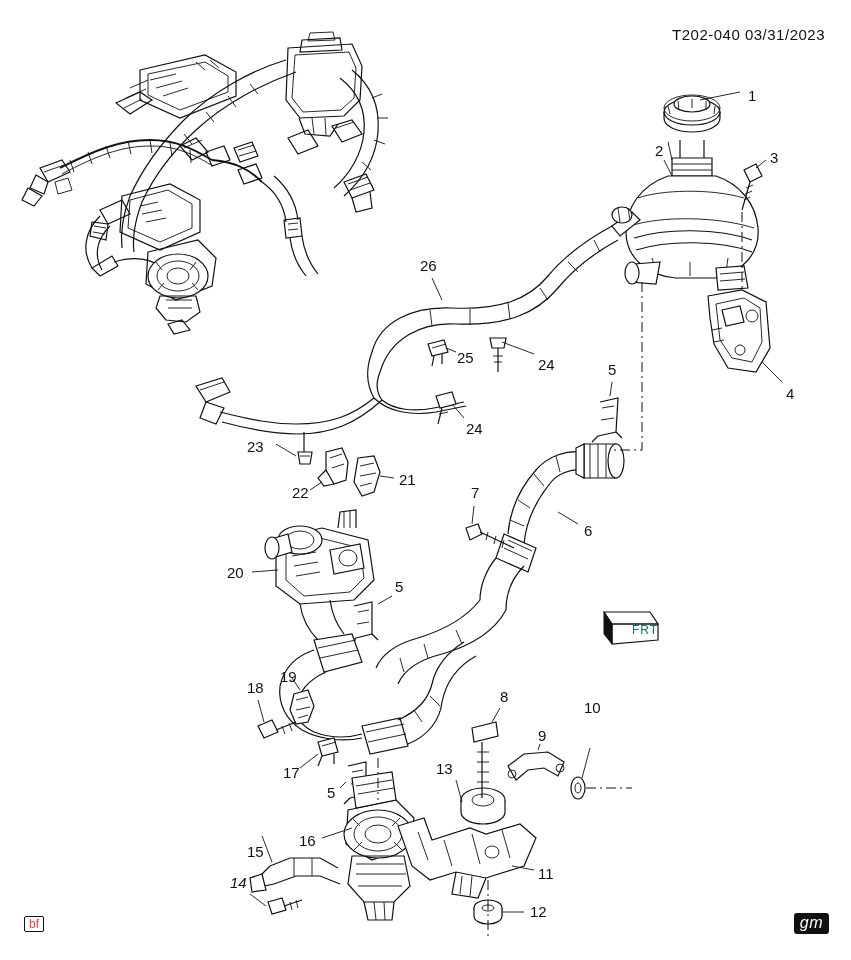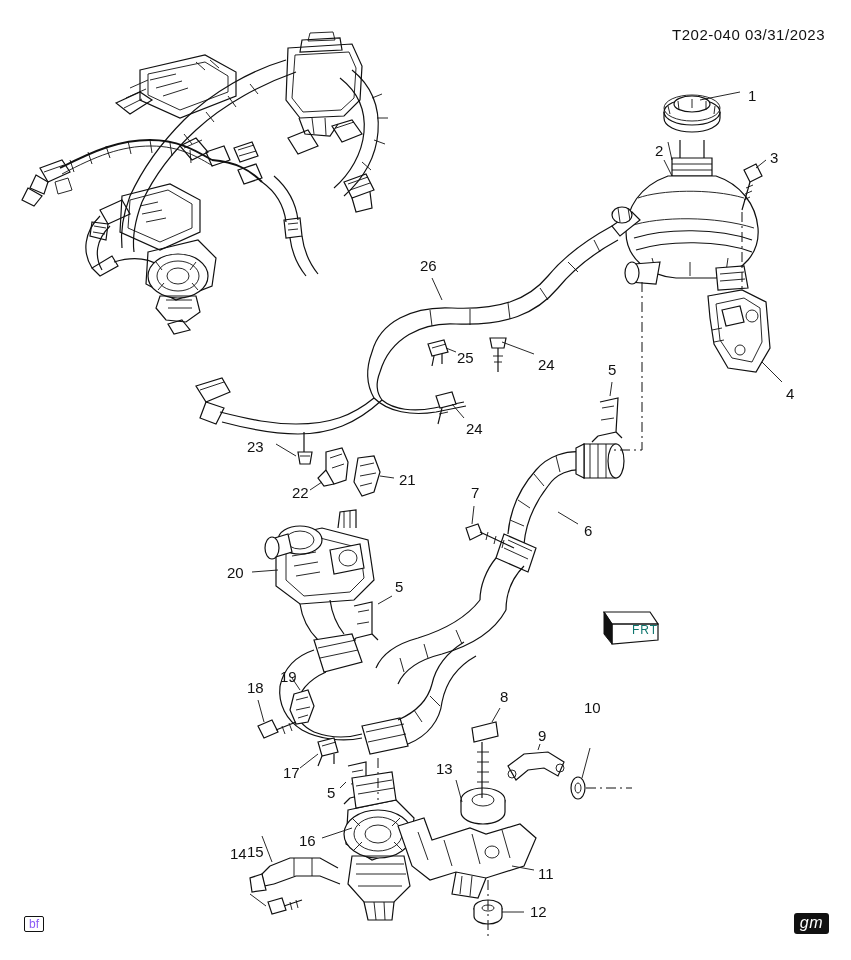--- a/index.html
+++ b/index.html
@@ -33,21 +33,21 @@
     line-height: 1;
     white-space: nowrap;
   }
   .corner-box {
     position: absolute;
     border: 1.5px solid #111;
     border-radius: 2px;
     font-size: 12px;
     padding: 1px 4px;
     line-height: 1;
-    color: #8b5cf6;
+    color: #ef4444;
   }
   .gm-logo {
     position: absolute;
     right: 22px;
     bottom: 26px;
     background: #111;
     color: #fff;
     font-size: 16px;
     font-style: italic;
     padding: 2px 6px 3px 6px;
@@ -475,21 +475,21 @@
   <div class="callout" style="left:395px; top:579px;">5</div>
   <div class="callout" style="left:327px; top:785px;">5</div>
   <div class="callout" style="left:584px; top:523px;">6</div>
   <div class="callout" style="left:471px; top:485px;">7</div>
   <div class="callout" style="left:500px; top:689px;">8</div>
   <div class="callout" style="left:538px; top:728px;">9</div>
   <div class="callout" style="left:584px; top:700px;">10</div>
   <div class="callout" style="left:538px; top:866px;">11</div>
   <div class="callout" style="left:530px; top:904px;">12</div>
   <div class="callout" style="left:436px; top:761px;">13</div>
-  <div class="callout" style="left:230px; top:846px;">14</div>
+  <div class="callout" style="left:230px; top:875px;font-style:italic;">14</div>
   <div class="callout" style="left:247px; top:816px;margin-top:28px;">15</div>
   <div class="callout" style="left:299px; top:833px;">16</div>
   <div class="callout" style="left:283px; top:765px;">17</div>
   <div class="callout" style="left:247px; top:680px;">18</div>
   <div class="callout" style="left:280px; top:669px;">19</div>
   <div class="callout" style="left:227px; top:565px;">20</div>
   <div class="callout" style="left:399px; top:472px;">21</div>
   <div class="callout" style="left:292px; top:485px;">22</div>
   <div class="callout" style="left:247px; top:439px;">23</div>
   <div class="callout" style="left:538px; top:357px;">24</div>

